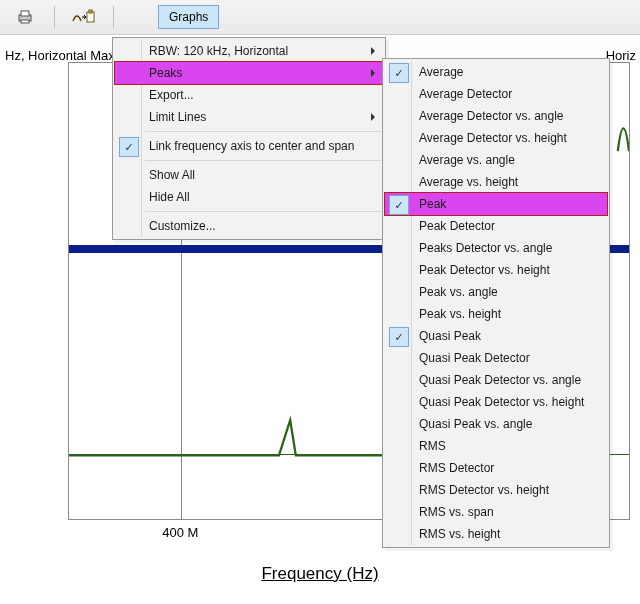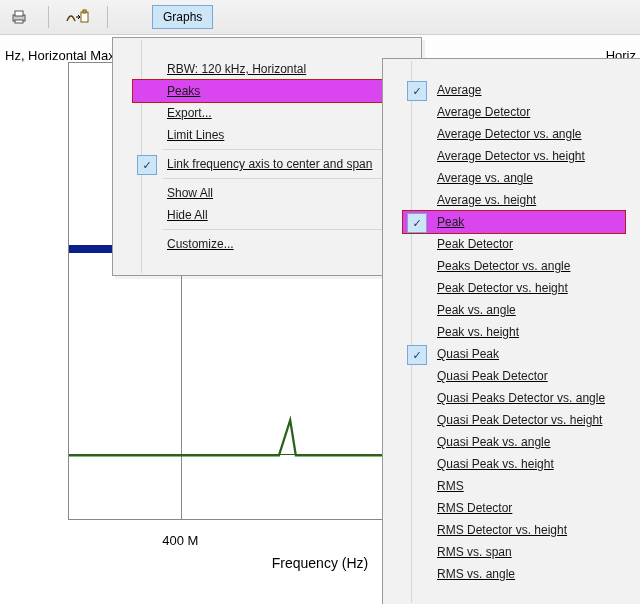--- a/index.html
+++ b/index.html
@@ -16,21 +16,21 @@
   }
   
   .toolbar {
     position: absolute;
     top: 0; left: 0; right: 0;
     height: 34px;
     background: linear-gradient(#f3f3f3, #e9e9e9);
     border-bottom: 1px solid #cfcfcf;
     display: flex;
     align-items: center;
-    padding-left: 4px;
+    padding-left: 10px;
     gap: 12px;
   }
   .tb-btn {
     width: 28px; height: 24px;
     border: 1px solid transparent;
     border-radius: 2px;
     display: flex; align-items: center; justify-content: center;
   }
   .tb-sep {
     width: 1px; height: 22px;
@@ -58,39 +58,39 @@
     background: #fff;
     overflow: hidden;
   }
   .x-grid {
     position: absolute;
     top:0; bottom:-6px;
     border-left: 1px solid #888;
   }
   .x-tick-label {
     position: absolute;
-    bottom: 56px;
+    bottom: 64px;
     transform: translateX(-50%);
     font-size: 13px;
   }
   .axis-title {
     position: absolute;
-    bottom: 33px;
+    bottom: 20px;
     left: 50%;
     transform: translateX(-50%);
-    font-size: 14px;
+    font-size: 17px;
+    text-decoration: underline;
   }
   
   .menu {
     position: absolute;
     background: #f2f2f2;
     border: 1px solid #9a9a9a;
     box-shadow: 3px 3px 0 rgba(0,0,0,0.05);
-    padding: 20px;
-    text-decoration: underline;
+    padding: 2px;
   }
   .menu .gutter {
     position: absolute;
     left: 2px; top: 2px; bottom: 2px;
     width: 26px;
     background: #f2f2f2;
     border-right: 1px solid #d6d6d6;
   }
   .menu-item {
     position: relative;
@@ -271,22 +271,21 @@
     <div class="menu-item"><span>Average vs. angle</span></div>
     <div class="menu-item"><span>Average vs. height</span></div>
     <div class="menu-item hl"><span class="menu-check">✓</span><span>Peak</span></div>
     <div class="menu-item"><span>Peak Detector</span></div>
     <div class="menu-item"><span>Peaks Detector vs. angle</span></div>
     <div class="menu-item"><span>Peak Detector vs. height</span></div>
     <div class="menu-item"><span>Peak vs. angle</span></div>
     <div class="menu-item"><span>Peak vs. height</span></div>
     <div class="menu-item"><span class="menu-check">✓</span><span>Quasi Peak</span></div>
     <div class="menu-item"><span>Quasi Peak Detector</span></div>
-    <div class="menu-item"><span>Quasi Peaks Detector vs. angle</span></div>
+    <div class="menu-item"><span>Quasi Peak Detector vs. angle</span></div>
     <div class="menu-item"><span>Quasi Peak Detector vs. height</span></div>
     <div class="menu-item"><span>Quasi Peak vs. angle</span></div>
-    <div class="menu-item"><span>Quasi Peak vs. height</span></div>
     <div class="menu-item"><span>RMS</span></div>
     <div class="menu-item"><span>RMS Detector</span></div>
     <div class="menu-item"><span>RMS Detector vs. height</span></div>
     <div class="menu-item"><span>RMS vs. span</span></div>
-    <div class="menu-item"><span>RMS vs. angle</span></div>
+    <div class="menu-item"><span>RMS vs. height</span></div>
   </div>
 
 </body></html>

